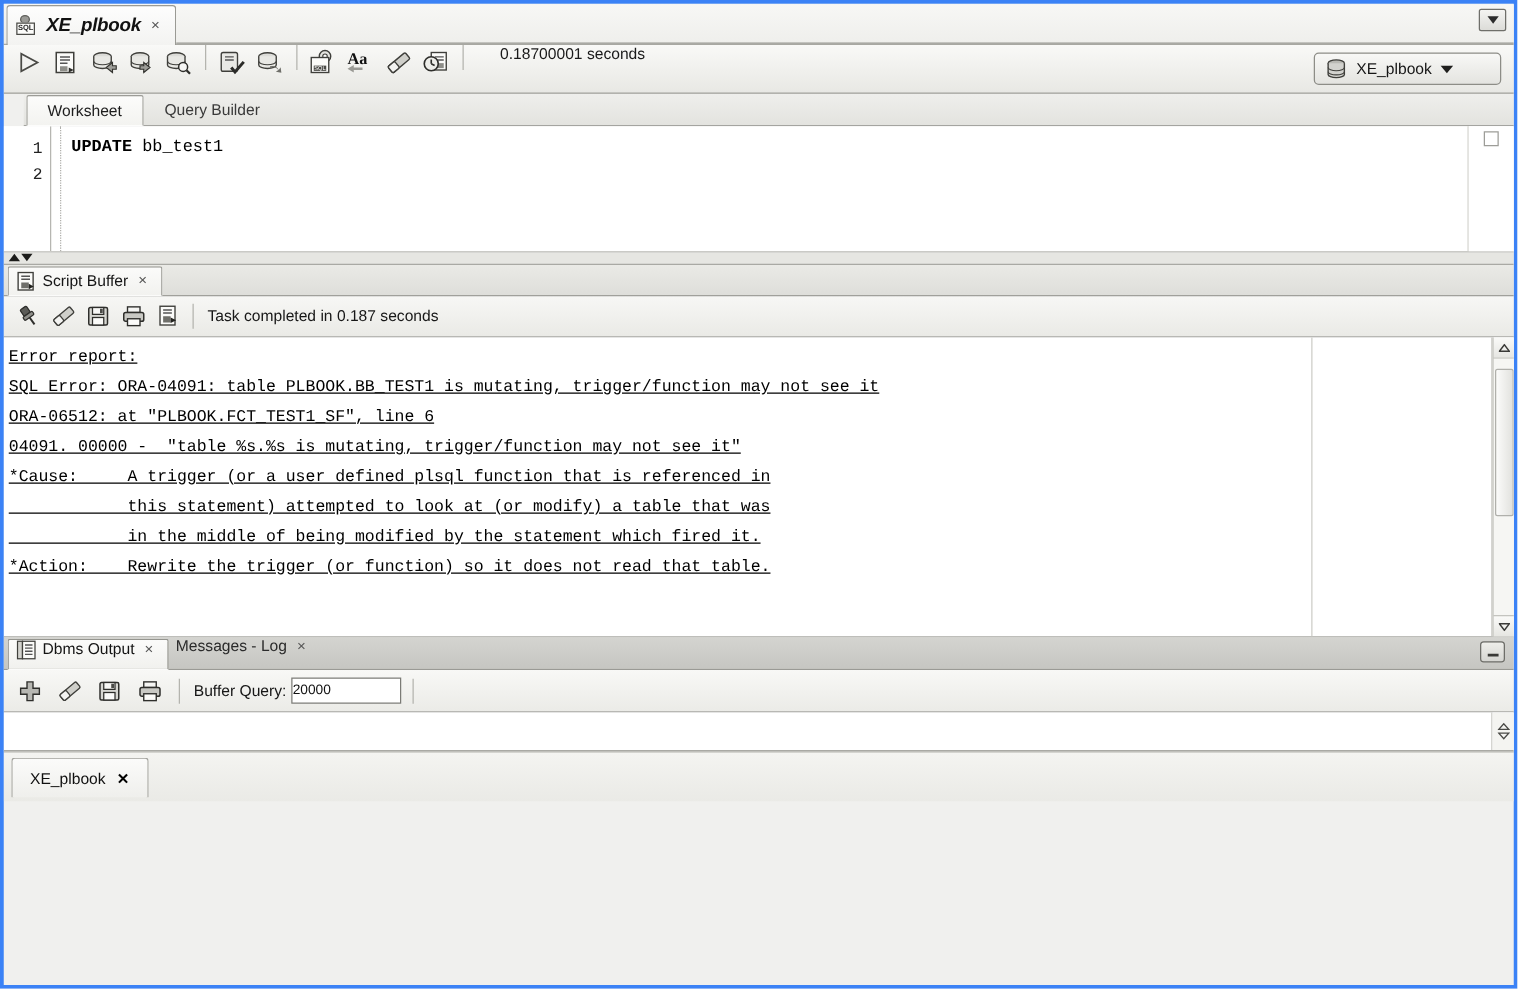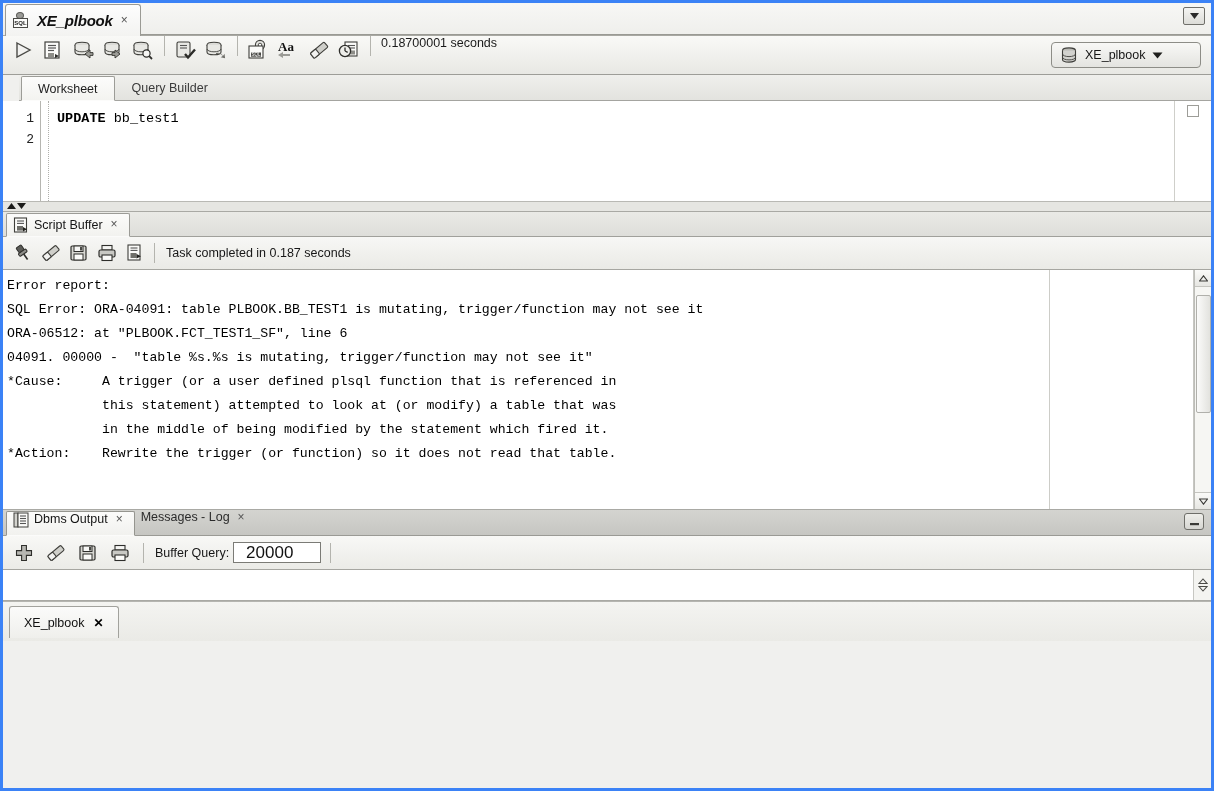--- a/index.html
+++ b/index.html
@@ -87,21 +87,21 @@
   }
   .tb-btn {
     width: 28px; height: 28px;
     display: flex; align-items: center; justify-content: center;
     border-radius: 2px;
   }
   .tb-sep {
     width: 1px; height: 20px; background: #b4b4ae; margin: 0 5px;
   }
   .timing-text {
-    font-size: 12.5px; color: #1a1a1a; margin-left: 3px;
+    font-size: 12.5px; color: #1a1a1a; margin-left: 22px;
     white-space: nowrap;
   }
   .conn-chooser {
     position: absolute; right: 10px; top: 6px;
     height: 26px; min-width: 150px;
     display: flex; align-items: center; gap: 7px;
     padding: 0 9px 0 8px;
     background: linear-gradient(180deg,#f8f8f6 0%,#e4e4e0 100%);
     border: 1px solid #8d8d87; border-radius: 4px;
   }
@@ -203,20 +203,21 @@
     display: flex; align-items: center; gap: 0;
     padding: 0 6px;
   }
   .panel-toolbar .status-text { font-size: 12.5px; color: #171717; margin-left: 6px; }
 
   .output-body {
     height: 240px; background: #fff;
     display: flex;
     border-bottom: 1px solid #a9a9a4;
     position: relative;
+    text-decoration: underline;
   }
   .output-text {
     flex: 1;
     font-family: "Liberation Mono", monospace;
     font-size: 13.2px; line-height: 24px;
     color: #000; white-space: pre;
     padding: 4px 0 0 4px;
     overflow: hidden;
     position: relative;
     border-right: 1px solid #c7c7c2;
@@ -279,22 +280,22 @@
     background: linear-gradient(180deg,#f8f8f6 0%,#ebebe7 100%);
     border-bottom: 1px solid #a6a6a1;
     display: flex; align-items: center; gap: 4px;
     padding: 0 7px;
   }
   .buffer-label { font-size: 12.5px; color: #161616; margin-left: 2px; }
   .buffer-input {
     width: 88px; height: 21px;
     border: 1px solid #7b7b76; background: #fff;
     font-family: "Liberation Sans", sans-serif;
-    font-size: 17px; color: #111;
-    padding: 0 12px; line-height: 19px;
+    font-size: 11px; color: #111;
+    padding: 0 0; line-height: 19px;
   }
   .dbms-body {
     height: 31px; background: #fff;
     border-bottom: 1px solid #a9a9a4;
     display: flex;
   }
   .dbms-body .area { flex: 1; border-right: 1px solid #c7c7c2; }
   .dbms-body .scr {
     width: 17px; background: #f4f4f1;
     display: flex; align-items: center; justify-content: center;

